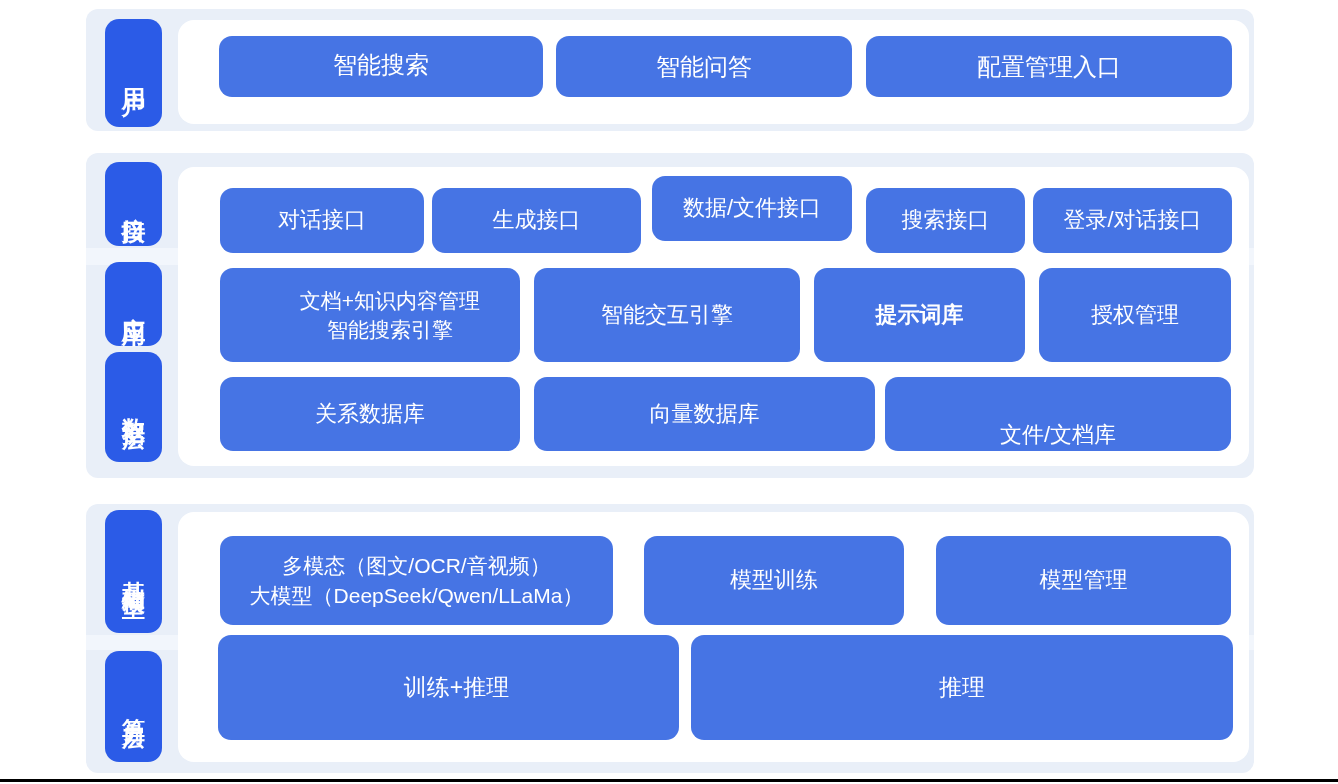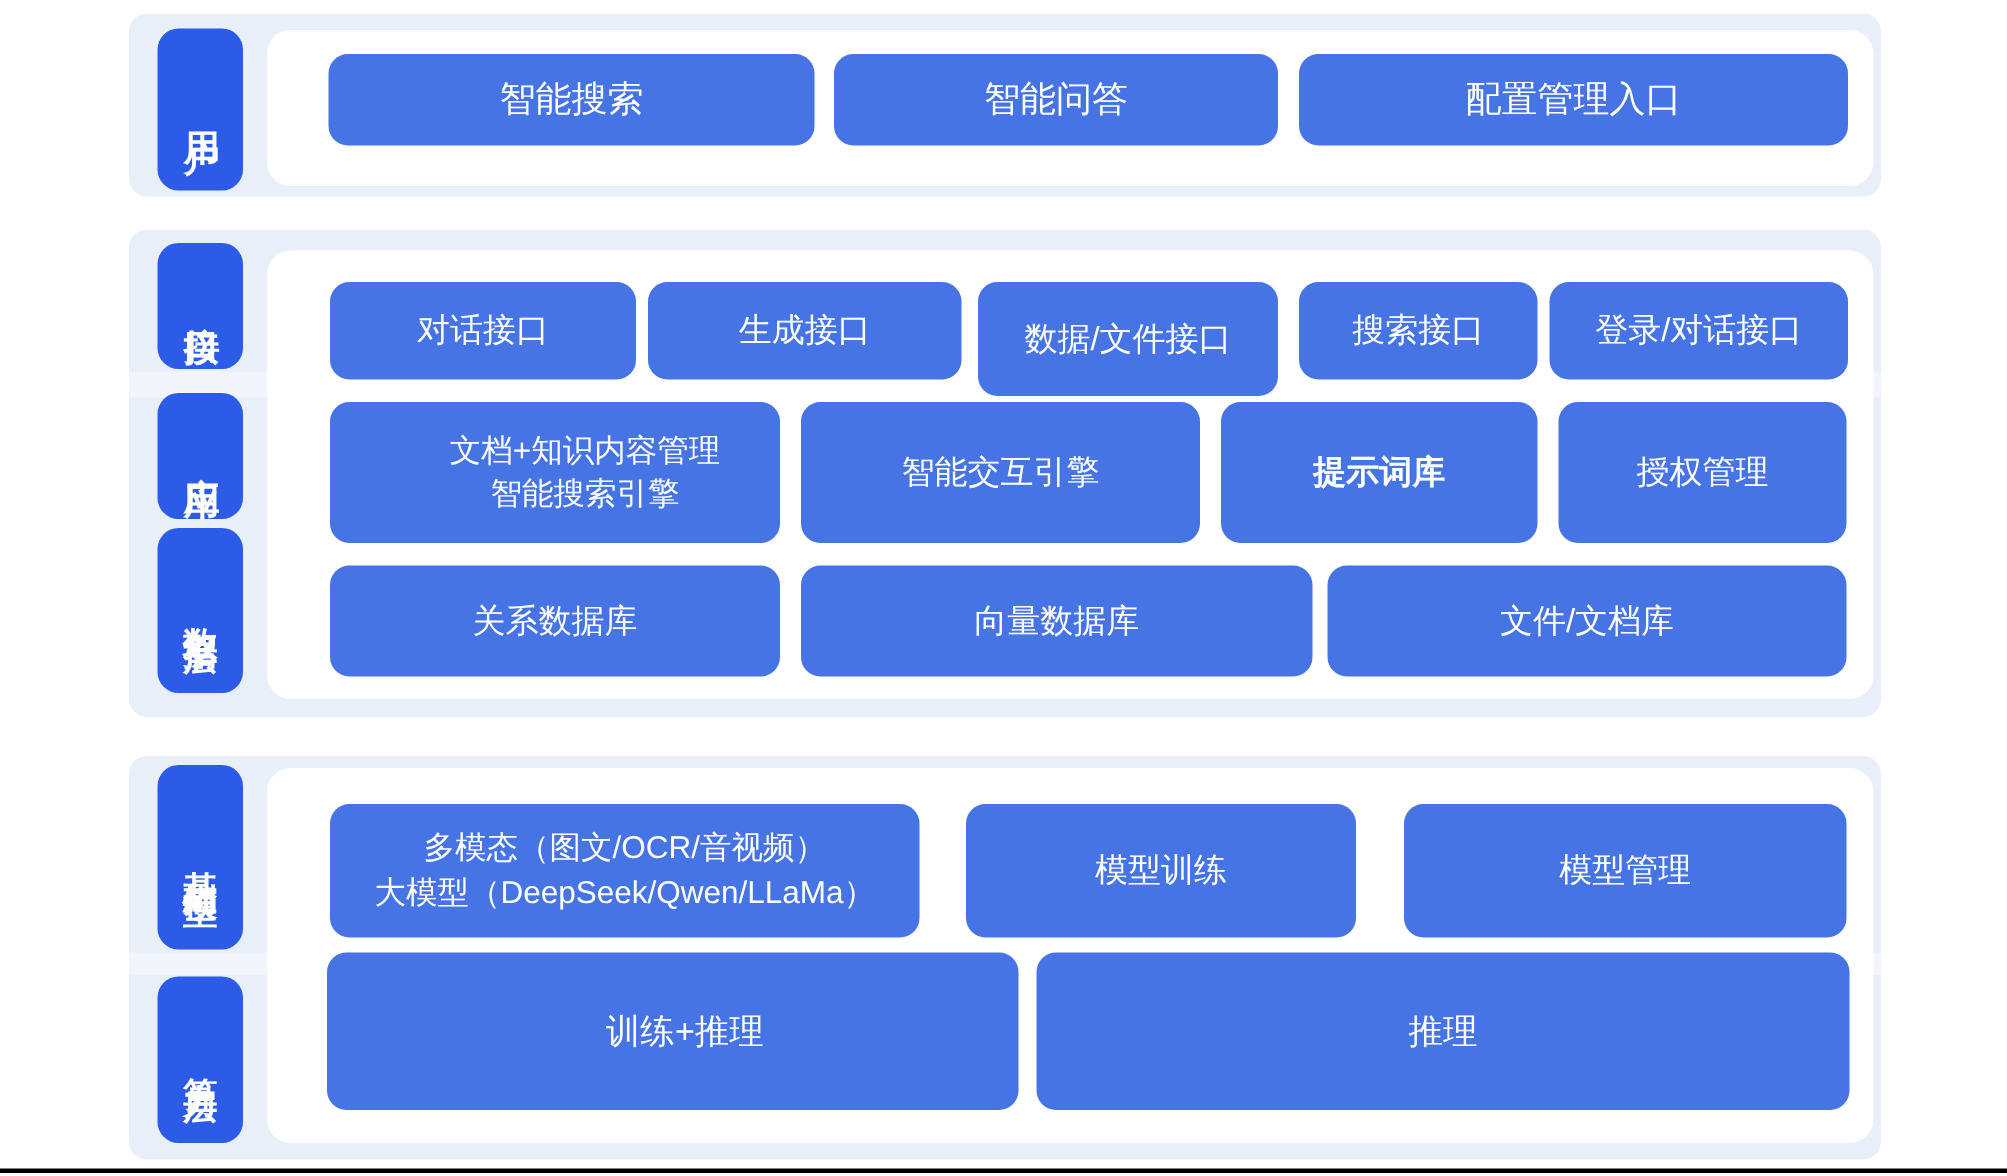--- a/index.html
+++ b/index.html
@@ -28,21 +28,21 @@
 </head>
 <body>
 
 <div class="stage">
 
   <div class="panel" style="left:86px; top:9px; width:1168px; height:122px;"></div>
   <div class="inner" style="left:178px; top:20px; width:1071px; height:104px;"></div>
   <div class="vlabel" style="top:19px; height:108px;">
     <span>用户</span>
   </div>
-  <div class="btn big" style="left:219px; top:36px; width:324px; height:61px;">
+  <div class="btn big" style="left:219px; top:36px; width:324px; height:61px;font-family:Liberation Mono, monospace;">
     <span>智能搜索</span>
   </div>
   <div class="btn big" style="left:556px; top:36px; width:296px; height:61px;">
     <span>智能问答</span>
   </div>
   <div class="btn big" style="left:866px; top:36px; width:366px; height:61px;">
     <span>配置管理入口</span>
   </div>
 
   <div class="panel" style="left:86px; top:153px; width:1168px; height:325px;"></div>
@@ -57,21 +57,21 @@
   <div class="vlabel" style="top:352px; height:110px; font-size:23px;">
     <span>数据层</span>
   </div>
 
   <div class="btn" style="left:220px; top:188px; width:204px; height:65px;">
     <span>对话接口</span>
   </div>
   <div class="btn" style="left:432px; top:188px; width:209px; height:65px;">
     <span>生成接口</span>
   </div>
-  <div class="btn" style="left:652px; top:188px; width:200px; height:76px;">
+  <div class="btn" style="left:652px; top:176px; width:200px; height:65px;">
     <span>数据/文件接口</span>
   </div>
   <div class="btn" style="left:866px; top:188px; width:159px; height:65px;">
     <span>搜索接口</span>
   </div>
   <div class="btn" style="left:1033px; top:188px; width:199px; height:65px;">
     <span>登录/对话接口</span>
   </div>
 
   <div class="btn two" style="left:220px; top:268px; width:300px; height:94px;padding-left:40px;">
@@ -87,21 +87,21 @@
   <div class="btn" style="left:1039px; top:268px; width:192px; height:94px;">
     <span>授权管理</span>
   </div>
 
   <div class="btn" style="left:220px; top:377px; width:300px; height:74px;">
     <span>关系数据库</span>
   </div>
   <div class="btn" style="left:534px; top:377px; width:341px; height:74px;">
     <span>向量数据库</span>
   </div>
-  <div class="btn" style="left:885px; top:377px; width:346px; height:74px;">
+  <div class="btn" style="left:885px; top:377px; width:346px; height:74px;justify-content:flex-end;">
     <span>文件/文档库</span>
   </div>
 
   <div class="panel" style="left:86px; top:504px; width:1168px; height:269px;"></div>
   <div class="band" style="left:86px; top:635px; width:1168px; height:15px;"></div>
   <div class="inner" style="left:178px; top:512px; width:1071px; height:250px;"></div>
   <div class="vlabel" style="top:510px; height:123px; font-size:23px;">
     <span>基础模型</span>
   </div>
   <div class="vlabel" style="top:651px; height:111px; font-size:23px;">

